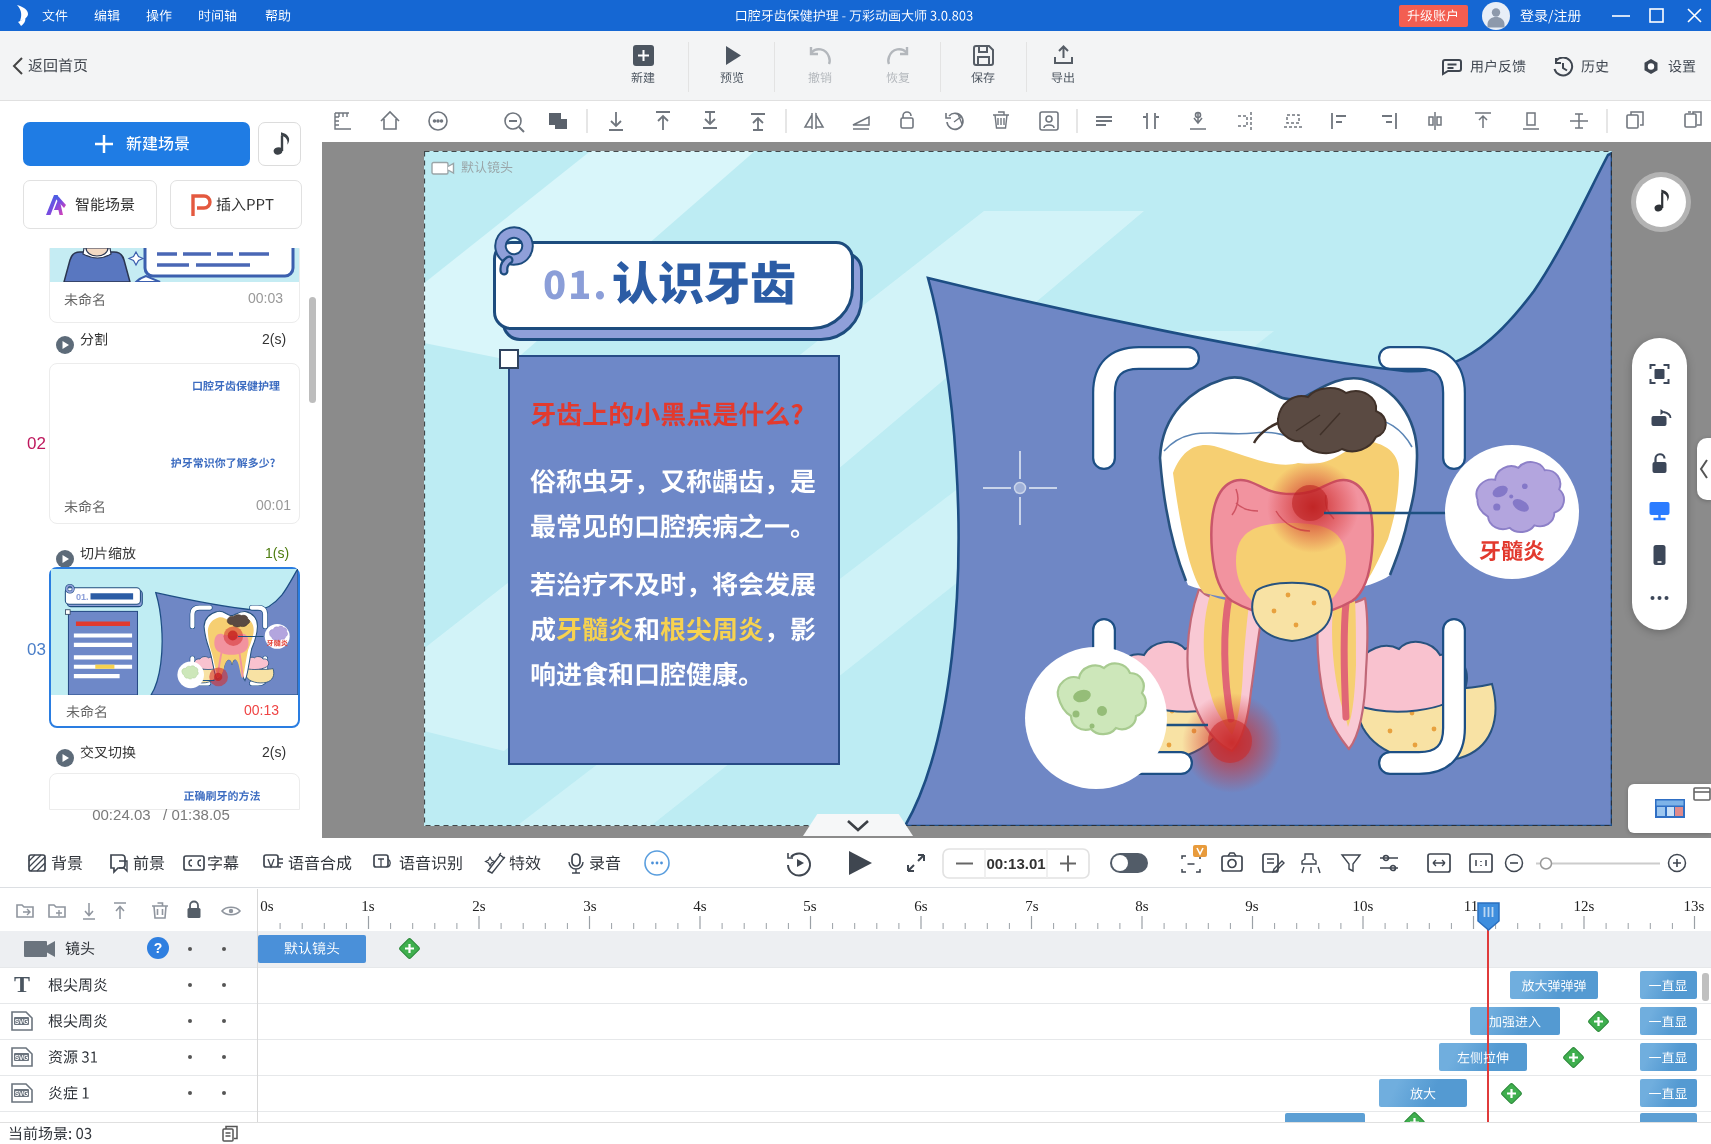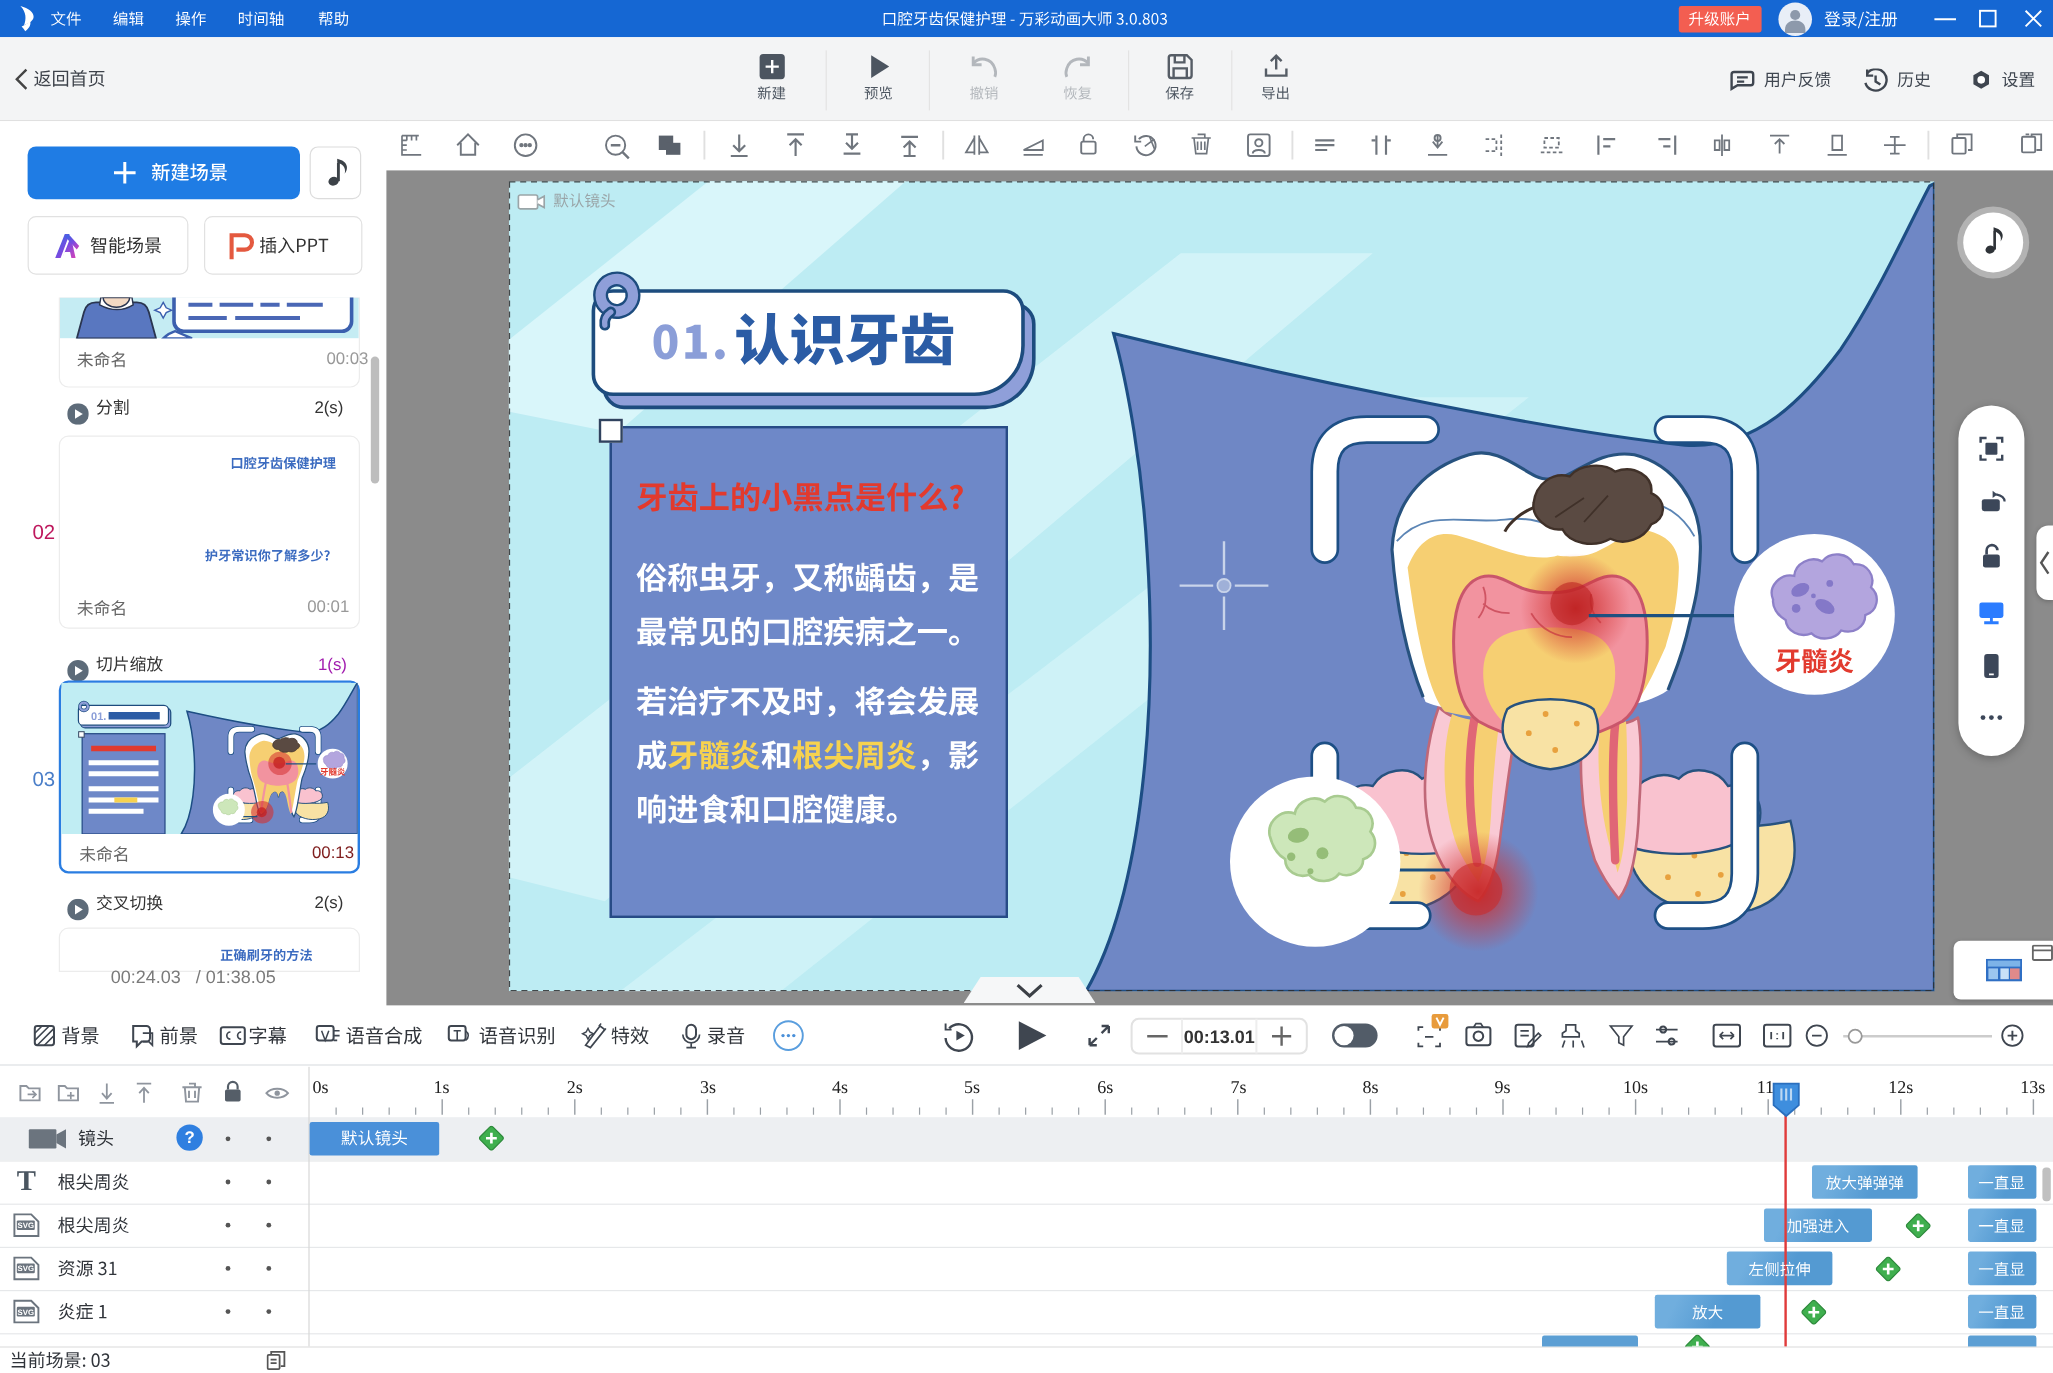--- a/index.html
+++ b/index.html
@@ -115,31 +115,31 @@
       <path d="M107 17 h32 M146 17 h54"></path>
     </g>
 <path d="M86 4 l2.5 4.5 4.5 2 -4.5 2 -2.5 4.5 -2.5 -4.5 -4.5 -2 4.5 -2Z" fill="#fff" stroke="#3b5fae" stroke-width="1.2"></path>
 </svg>
 
 <svg class="abs" style="left:56px;top:336px" width="18" height="18">
     <circle cx="9" cy="9" r="9" fill="#5d6b79"></circle>
     <path d="M6.5 5 L13 9 L6.5 13Z" fill="#fff"></path>
   </svg>
 <div class="abs" style="left:262px;top:331px;width:40px;height:18px;font:14px 'Liberation Sans';color:#333">2(s)</div>
-<div class="abs" style="left:272px;top:290px;width:44px;height:18px;font:14px 'Liberation Sans';color:#999">00:03</div>
+<div class="abs" style="left:248px;top:290px;width:44px;height:18px;font:14px 'Liberation Sans';color:#999">00:03</div>
 
 <div class="abs" style="left:49px;top:363px;width:251px;height:161px;background:#fff;border:1px solid #ececec;border-radius:8px"></div>
 <div class="abs" style="left:256px;top:497px;width:44px;height:18px;font:14px 'Liberation Sans';color:#999">00:01</div>
 <div class="abs" style="left:27px;top:434px;width:26px;height:18px;font:17px 'Liberation Sans';color:#be185d">02</div>
 
 <svg class="abs" style="left:56px;top:550px" width="18" height="18">
     <circle cx="9" cy="9" r="9" fill="#5d6b79"></circle>
     <path d="M6.5 5 L13 9 L6.5 13Z" fill="#fff"></path>
   </svg>
-<div class="abs" style="left:265px;top:545px;width:40px;height:18px;font:14px 'Liberation Sans';color:#a21caf">1(s)</div>
+<div class="abs" style="left:265px;top:545px;width:40px;height:18px;font:14px 'Liberation Sans';color:#4d7c0f">1(s)</div>
 
 <div class="abs" style="left:49px;top:567px;width:251px;height:161px;background:#fff;border:2px solid #2a7de1;border-radius:8px"></div>
 <svg class="abs" style="left:51px;top:569px" width="247" height="126" viewBox="0 0 1188 606" preserveAspectRatio="none">
 <rect width="1188" height="606" fill="#c0edf3"></rect>
 <path d="M504,114 C630,142 850,185 980,198 C1040,202 1080,162 1110,126 C1140,86 1165,36 1184,4 L1188,2 V606 H481 C530,530 540,386 532,278 C528,215 516,153 504,114 Z" fill="#6f87c5" stroke="#1d4e84" stroke-width="6"></path>
 <g stroke="#1d4f85" stroke-width="26" fill="none" stroke-linecap="round">
       <path d="M680 276 V217 Q680 186 715 186 H764"></path>
       <path d="M1030 276 V217 Q1030 186 995 186 H966"></path>
       <path d="M680 430 V518 Q680 550 715 550 H757"></path>
       <path d="M1030 430 V518 Q1030 550 995 550 H966"></path>
@@ -185,21 +185,21 @@
       <path d="M190 132 H395"></path>
     </g>
 <rect x="84" y="204" width="332" height="402" fill="#6e88c8" stroke="#274b86" stroke-width="5"></rect>
 <rect x="70" y="196" width="22" height="22" fill="#fff" stroke="#30435f" stroke-width="4"></rect>
 <path d="M120 263 H380" stroke="#e23a2e" stroke-width="22"></path>
 <g stroke="#fff" stroke-width="20">
       <path d="M110 320 H390 M110 365 H390 M110 425 H390 M110 470 H390 M110 515 H330"></path>
     </g>
 <path d="M213 470 H305" stroke="#f7d24f" stroke-width="20"></path>
 </svg>
-<div class="abs" style="left:260px;top:702px;width:44px;height:18px;font:14px 'Liberation Sans';color:#7f1d1d">00:13</div>
+<div class="abs" style="left:244px;top:702px;width:44px;height:18px;font:14px 'Liberation Sans';color:#ef4444">00:13</div>
 <div class="abs" style="left:27px;top:640px;width:26px;height:18px;font:17px 'Liberation Sans';color:#4a7ec8">03</div>
 
 <svg class="abs" style="left:56px;top:749px" width="18" height="18">
     <circle cx="9" cy="9" r="9" fill="#5d6b79"></circle>
     <path d="M6.5 5 L13 9 L6.5 13Z" fill="#fff"></path>
   </svg>
 <div class="abs" style="left:262px;top:744px;width:40px;height:18px;font:14px 'Liberation Sans';color:#333">2(s)</div>
 
 <div class="abs" style="left:49px;top:773px;width:251px;height:37px;background:#fff;border:1px solid #ececec;border-radius:8px 8px 0 0"></div>
 

